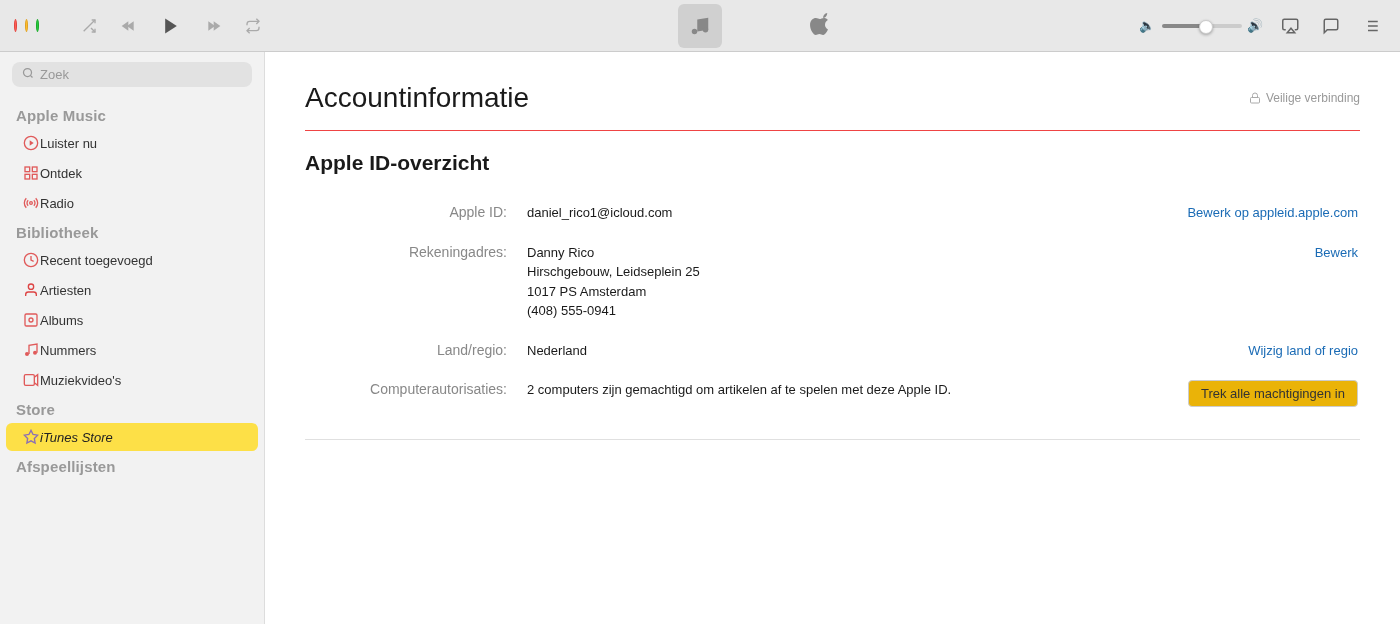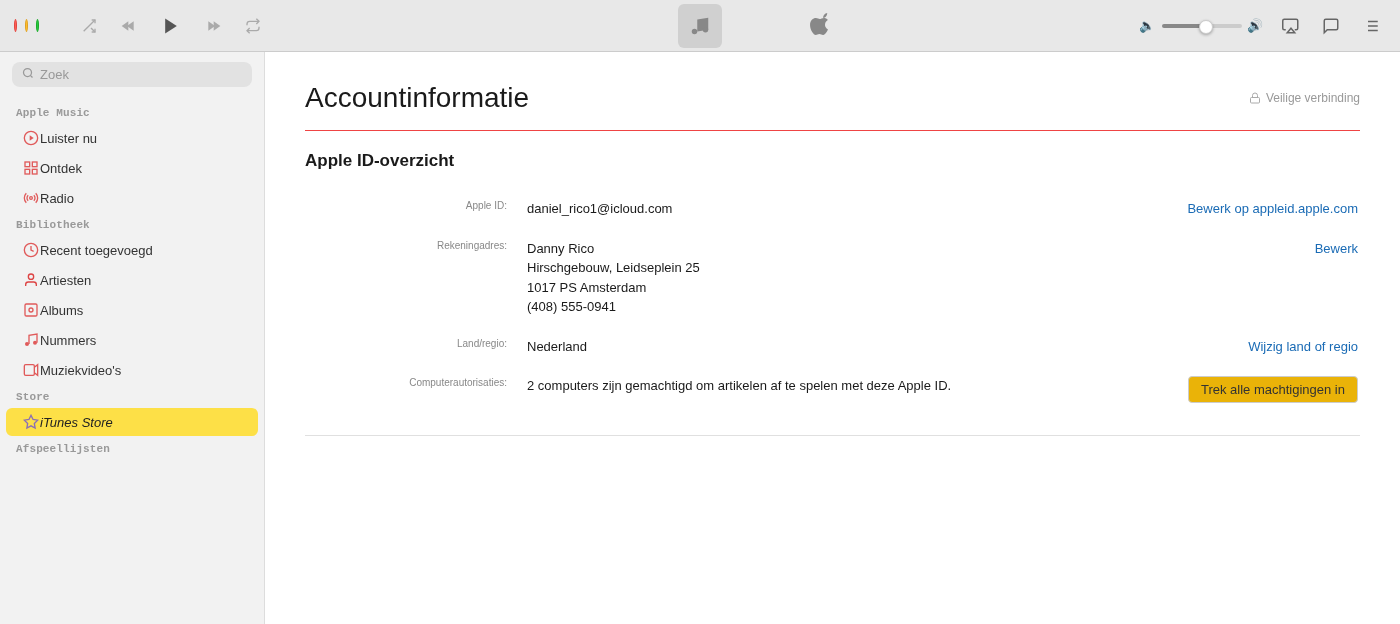--- a/index.html
+++ b/index.html
@@ -132,27 +132,26 @@
       border: none;
       outline: none;
       font-size: 13px;
       color: #555;
       width: 100%;
     }
     .search-bar input::placeholder { color: #999; }
     .search-icon-wrap { color: #999; font-size: 12px; }
 
     .sidebar-section-label {
-      font-size: 11px;
+      font-size: 15px;
       font-weight: 700;
       color: #999;
       text-transform: none;
       padding: 6px 16px 4px;
       letter-spacing: 0.01em;
-      font-family: Liberation Mono, monospace;
     }
 
     .sidebar-item {
       display: flex;
       align-items: center;
       padding: 5px 16px;
       cursor: pointer;
       border-radius: 6px;
       margin: 1px 6px;
       font-size: 13px;
@@ -195,40 +194,40 @@
     }
     .secure-connection {
       display: flex;
       align-items: flex-end;
       gap: 5px;
       font-size: 12px;
       color: #999;
     }
 
     .section-title {
-      font-size: 17px;
+      font-size: 21px;
       font-weight: 600;
       color: #1a1a1a;
       margin: 20px 0 16px;
     }
 
     .info-table {
       width: 100%;
     }
     .info-row {
       display: flex;
       align-items: flex-start;
       padding: 10px 0;
       gap: 20px;
     }
     .info-label {
       width: 200px;
       min-width: 200px;
       text-align: right;
-      font-size: 10px;
+      font-size: 14px;
       color: #888;
       padding-top: 1px;
     }
     .info-value {
       flex: 1;
       font-size: 13px;
       color: #1a1a1a;
       line-height: 1.5;
     }
     .info-action {

